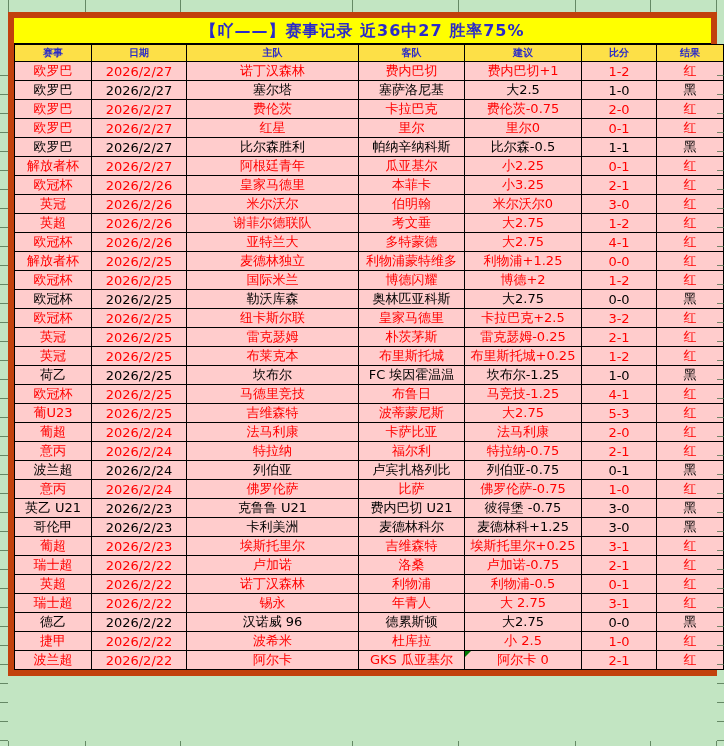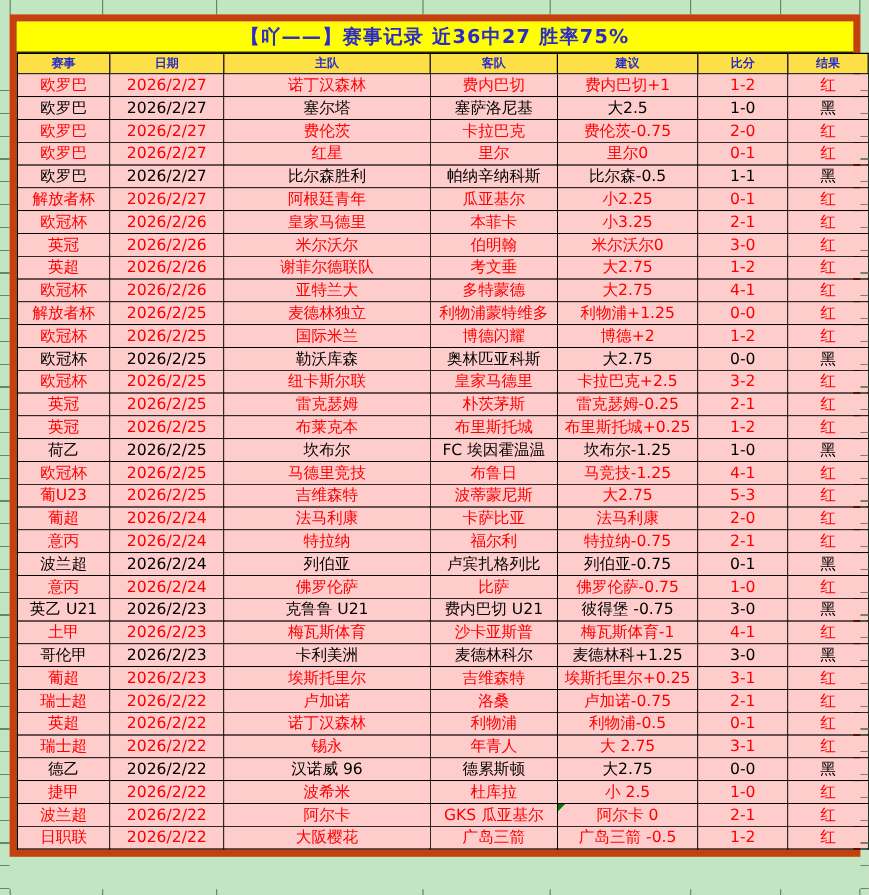--- a/index.html
+++ b/index.html
@@ -290,29 +290,20 @@
           </tr>
           <tr class="black">
             <td>英乙 U21</td>
             <td>2026/2/23</td>
             <td>克鲁鲁 U21</td>
             <td>费内巴切 U21</td>
             <td>彼得堡 -0.75</td>
             <td>3-0</td>
             <td>黑</td>
           </tr>
-          <tr class="red">
-            <td>土甲</td>
-            <td>2026/2/23</td>
-            <td>梅瓦斯体育</td>
-            <td>沙卡亚斯普</td>
-            <td>梅瓦斯体育-1</td>
-            <td>4-1</td>
-            <td>红</td>
-          </tr>
           <tr class="black">
             <td>哥伦甲</td>
             <td>2026/2/23</td>
             <td>卡利美洲</td>
             <td>麦德林科尔</td>
             <td>麦德林科+1.25</td>
             <td>3-0</td>
             <td>黑</td>
           </tr>
           <tr class="red">
@@ -369,29 +360,20 @@
             <td>1-0</td>
             <td>红</td>
           </tr>
           <tr class="red">
             <td>波兰超</td>
             <td>2026/2/22</td>
             <td>阿尔卡</td>
             <td>GKS 瓜亚基尔</td>
             <td>阿尔卡 0<span class="note-marker"></span></td>
             <td>2-1</td>
-            <td>红</td>
-          </tr>
-          <tr class="red">
-            <td>日职联</td>
-            <td>2026/2/22</td>
-            <td>大阪樱花</td>
-            <td>广岛三箭</td>
-            <td>广岛三箭 -0.5</td>
-            <td>1-2</td>
             <td>红</td>
           </tr>
         </tbody>
     </table>
   </div>
 
   <div id="stubs">
       <div class="vstub top" style="left: 8px;"></div>
       <div class="vstub bottom" style="left: 8px;"></div>
       <div class="vstub top" style="left: 85px;"></div>

